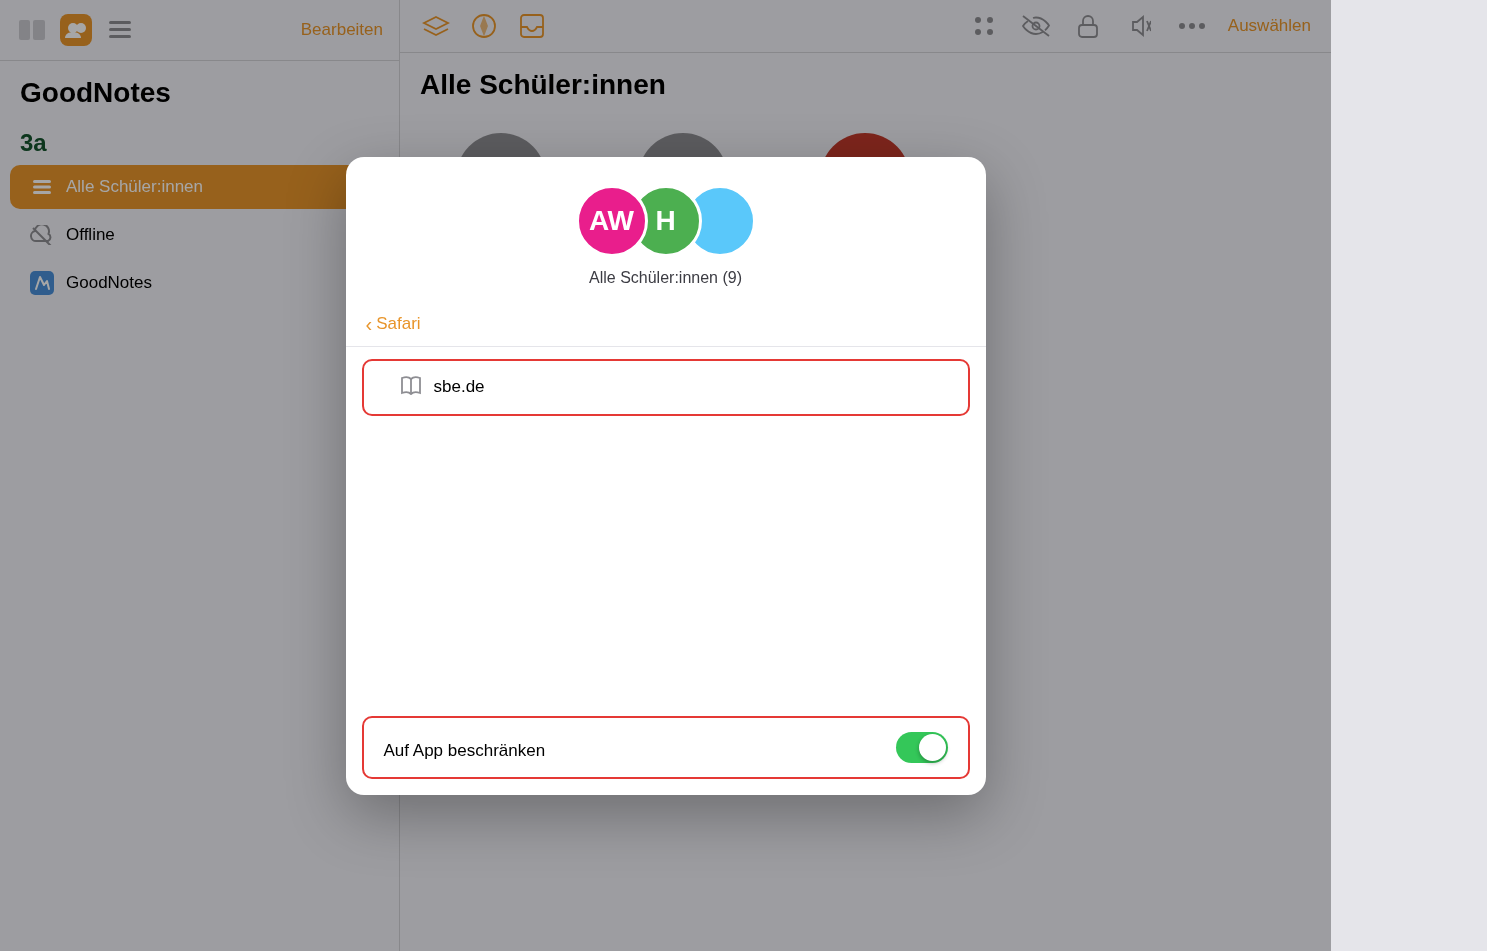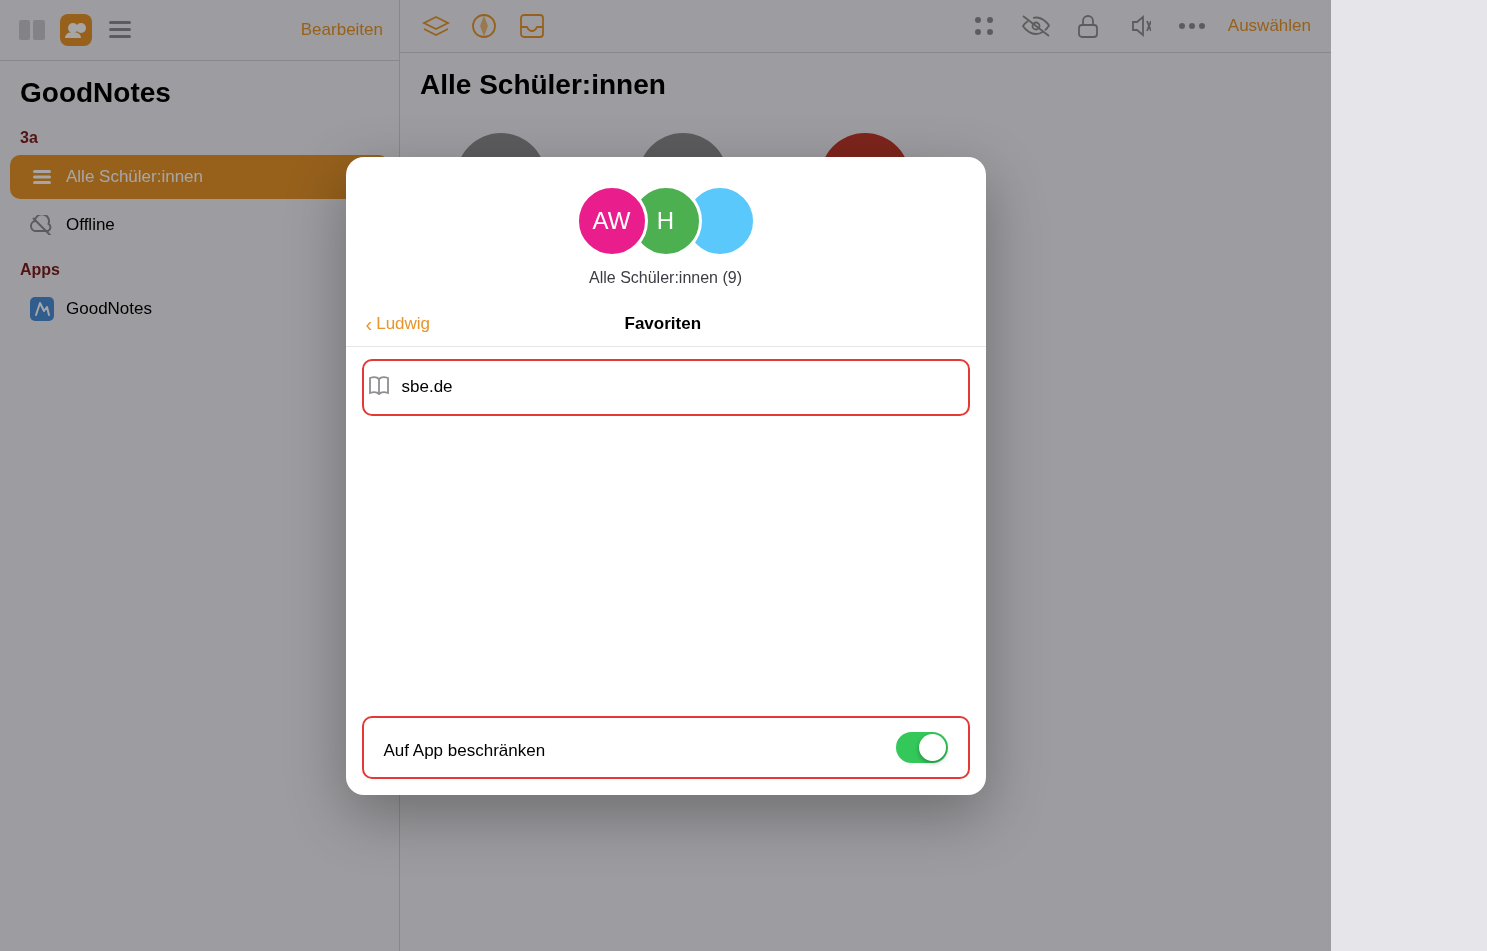--- a/index.html
+++ b/index.html
@@ -62,24 +62,24 @@
     }
 
     .sidebar-title {
       font-size: 28px;
       font-weight: 700;
       padding: 16px 20px 8px 20px;
       color: #000;
     }
 
     .sidebar-section-header {
-      font-size: 16px;
+      font-size: 24px;
       font-weight: 600;
       padding: 12px 20px 6px 20px;
-      color: #7f1d1d;
+      color: #14532d;
     }
 
     .sidebar-item {
       display: flex;
       align-items: center;
       padding: 10px 20px;
       gap: 12px;
       cursor: pointer;
       border-radius: 10px;
       margin: 2px 10px;
@@ -230,22 +230,22 @@
       margin-bottom: 12px;
     }
 
     .modal-avatar {
       width: 72px;
       height: 72px;
       border-radius: 50%;
       display: flex;
       align-items: center;
       justify-content: center;
-      font-size: 24px;
-      font-weight: 400;
+      font-size: 28px;
+      font-weight: 700;
       color: #fff;
       border: 3px solid #fff;
     }
 
     .modal-avatar:not(:first-child) {
       margin-left: -18px;
     }
 
     .modal-group-name {
       font-size: 16px;
@@ -272,21 +272,21 @@
       font-size: 17px;
       font-weight: 600;
       flex: 1;
       text-align: center;
       color: #000;
     }
 
     .modal-url-row {
       display: flex;
       align-items: center;
-      padding: 14px 4px;
+      padding: 14px 36px;
       gap: 12px;
       border: 2px solid #e53935;
       margin: 12px 16px 0 16px;
       border-radius: 10px;
     }
 
     .modal-url-icon {
       color: #8e8e93;
       font-size: 20px;
     }
@@ -391,21 +391,20 @@
     <div class="sidebar-item">
       <div class="sidebar-item-icon">
         <svg width="24" height="20" viewBox="0 0 24 20" fill="none" stroke="#8e8e93" stroke-width="2">
           <path d="M18 16H6a5 5 0 0 1-1-9.9 7 7 0 1 1 13.5 2.8A4 4 0 0 1 18 16z"></path>
           <line x1="3" y1="3" x2="21" y2="21" stroke="#8e8e93" stroke-width="2"></line>
         </svg>
       </div>
       <span class="sidebar-item-label">Offline</span>
     </div>
 
-    <div class="sidebar-section-header">Apps</div>
 
     <div class="sidebar-item">
       <div class="sidebar-item-icon">
         <svg width="24" height="24" viewBox="0 0 24 24">
           <rect width="24" height="24" rx="5" fill="#4A90D9"></rect>
           <path d="M6 18 L10 6 L14 14 L17 10 L19 18" stroke="white" stroke-width="2" fill="none" stroke-linecap="round" stroke-linejoin="round"></path>
         </svg>
       </div>
       <span class="sidebar-item-label">GoodNotes</span>
     </div>
@@ -530,23 +529,22 @@
         </div>
         <div class="modal-avatar" style="background:#5ac8fa; z-index:1;">
         </div>
       </div>
       <div class="modal-group-name">Alle Schüler:innen (9)</div>
     </div>
 
     <div class="modal-nav">
       <div class="modal-nav-back">
         <span style="font-size:20px;">‹</span>
-        <span>Ludwig</span>
-      </div>
-      <div class="modal-nav-title">Favoriten</div>
+        <span>Safari</span>
+      </div>
       <div style="width:70px;"></div>
     </div>
 
     <div class="modal-url-row">
       <div class="modal-url-icon">
         <svg width="22" height="20" viewBox="0 0 22 20" fill="none" stroke="#8e8e93" stroke-width="1.8">
           <path d="M11 4 C9 2 5 2 2 3 L2 18 C5 17 9 17 11 19 C13 17 17 17 20 18 L20 3 C17 2 13 2 11 4 Z"></path>
           <line x1="11" y1="4" x2="11" y2="19"></line>
         </svg>
       </div>

